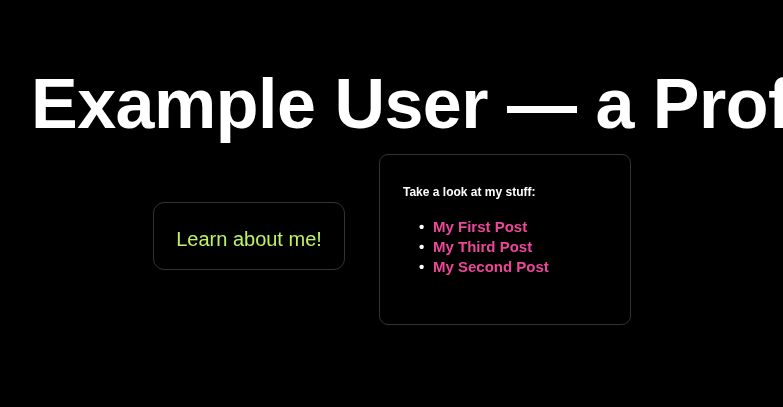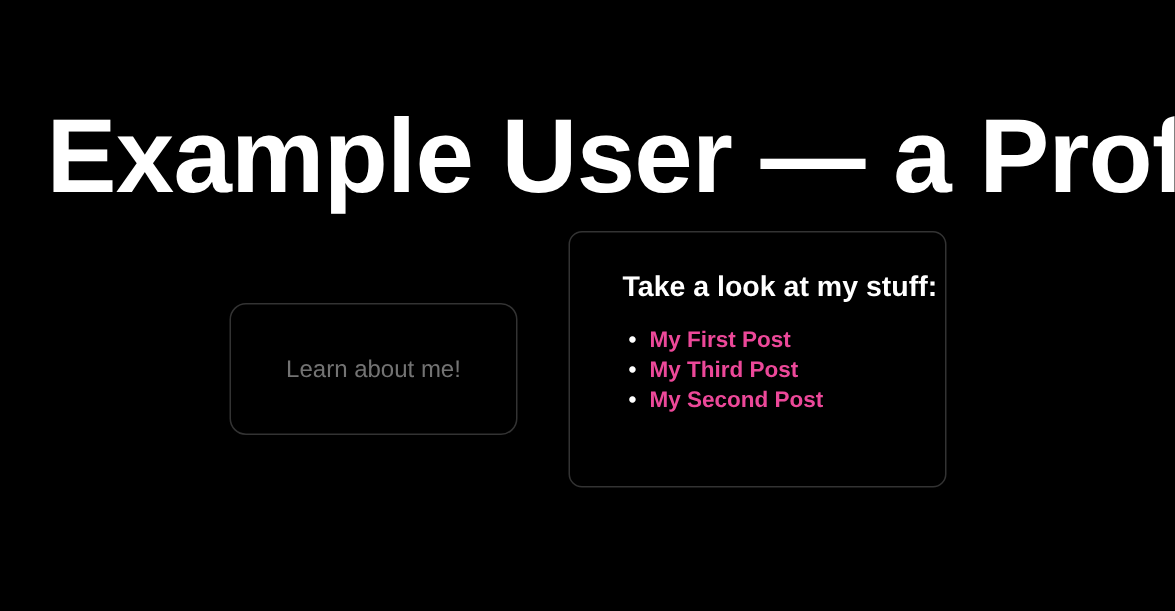--- a/index.html
+++ b/index.html
@@ -39,52 +39,52 @@
     left: 0;
     top: 154px;
     width: 783px;
     height: 180px;
   }
   .learn-button {
     position: absolute;
     left: 153px;
     top: 48px;
     width: 192px;
-    height: 88px;
+    height: 68px;
     box-sizing: border-box;
     background: #000000;
     border: 1px solid #333333;
     border-radius: 11px;
-    color: #737373;
+    color: #bef264;
     font-family: "Liberation Sans", sans-serif;
-    font-size: 16px;
+    font-size: 20px;
     font-weight: 400;
     line-height: 73px;
     text-align: center;
     padding: 0;
     cursor: pointer;
     white-space: nowrap;
   }
   .stuff-card {
     position: absolute;
     left: 379px;
     top: 0px;
     width: 252px;
     height: 171px;
     box-sizing: border-box;
     background: #000000;
     border: 1px solid #333333;
     border-radius: 9px;
     padding: 26px 22px 22px 23px;
   }
   .card-heading {
-    margin: 0 0 14px 12px;
+    margin: 0 0 14px 0;
     color: #ffffff;
     font-family: "Liberation Sans", sans-serif;
-    font-size: 19px;
+    font-size: 12px;
     font-weight: 700;
     line-height: 22px;
     white-space: nowrap;
   }
   .post-list {
     margin: 0;
     padding: 0 0 0 30px;
     list-style: none;
   }
   .post-list-item {

